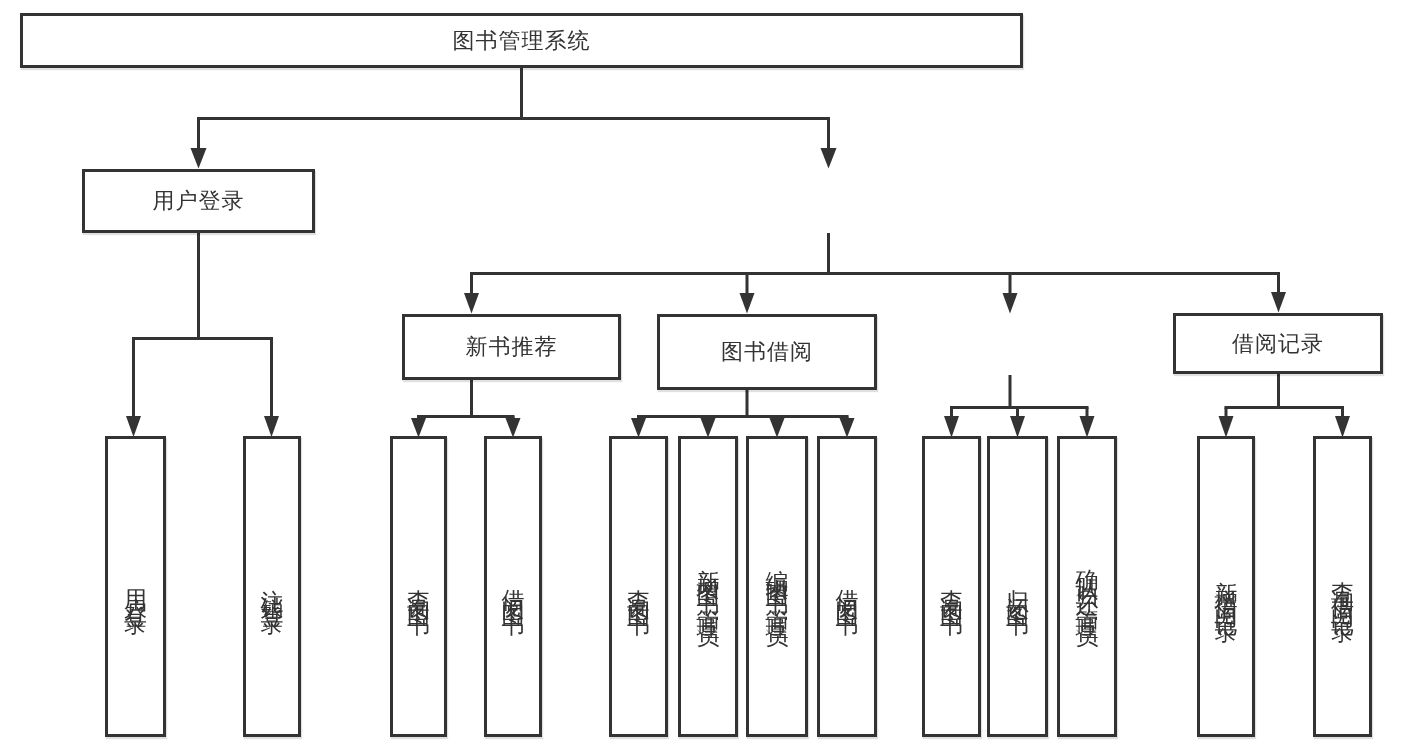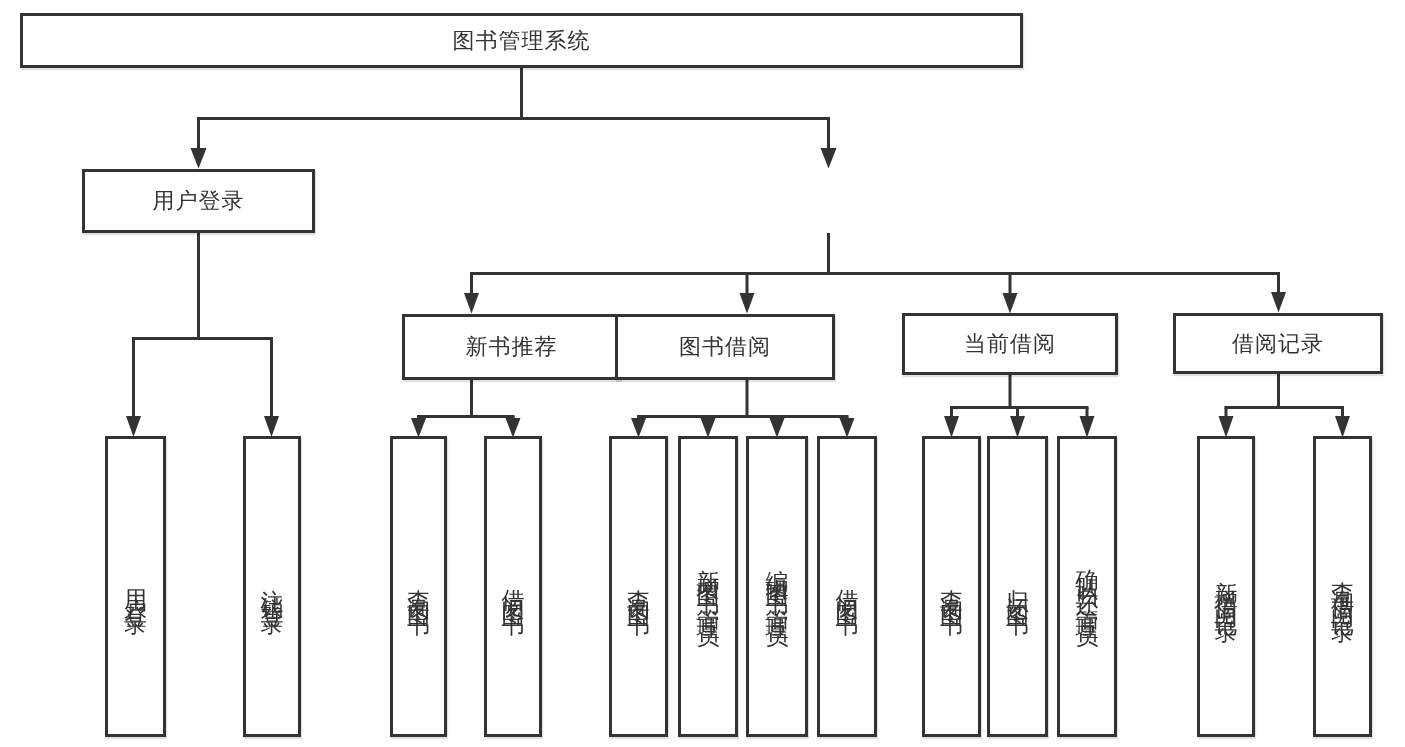--- a/index.html
+++ b/index.html
@@ -108,25 +108,22 @@
     <span>图书管理系统</span>
   </div>
 
   <div class="node h" style="left:82px;top:169px;width:233px;height:64px;">
     <span>用户登录</span>
   </div>
 
   <div class="node h" style="left:362px;top:314px;width:219px;height:66px;margin-left:40px;">
     <span>新书推荐</span>
   </div>
-  <div class="node h" style="left:615px;top:314px;width:220px;height:66px;">
+  <div class="node h" style="left:657px;top:314px;width:220px;height:76px;">
     <span>图书借阅</span>
-  </div>
-  <div class="node h" style="left:902px;top:313px;width:216px;height:62px;">
-    <span>当前借阅</span>
   </div>
   <div class="node h" style="left:1173px;top:313px;width:210px;height:61px;">
     <span>借阅记录</span>
   </div>
 
   <div class="node v" style="left:105px;top:436px;width:61px;height:301px;">
     <span>用户登录</span>
   </div>
   <div class="node v" style="left:243px;top:436px;width:58px;height:301px;">
     <span>注销登录</span>

